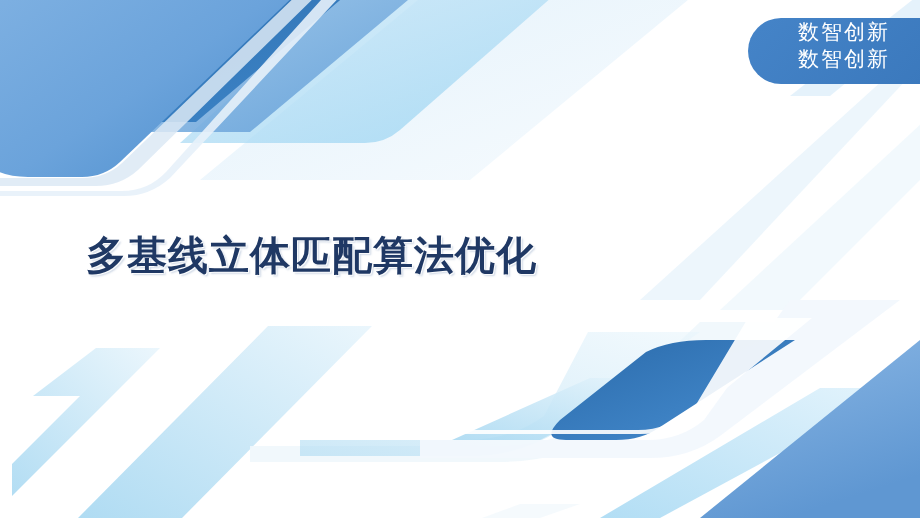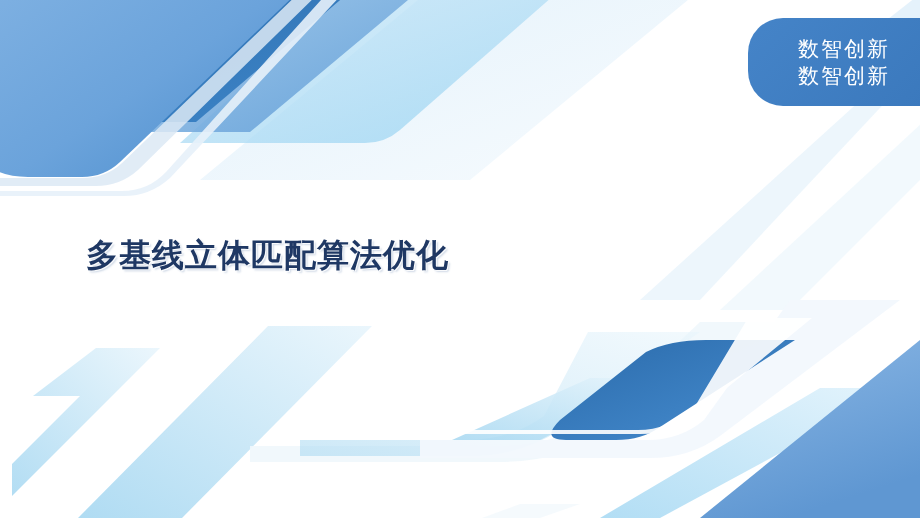--- a/index.html
+++ b/index.html
@@ -27,28 +27,28 @@
     height: 518px;
     pointer-events: none;
   }
 
   
   .badge {
     position: absolute;
     top: 18px;
     right: 0;
     width: 172px;
-    height: 88px;
+    height: 66px;
     background: linear-gradient(135deg, #4584C8 0%, #3B79BD 100%);
     border-top-left-radius: 35px;
     border-bottom-left-radius: 35px;
     display: flex;
     flex-direction: column;
     align-items: center;
-    justify-content: center;
+    justify-content: flex-start;
     box-sizing: border-box;
     padding-left: 26px;
     padding-right: 6px;
   }
   .badge-line {
     color: #ffffff;
     font-size: 21px;
     line-height: 27px;
     letter-spacing: 2px;
     font-family: "Liberation Sans", "DejaVu Sans", sans-serif;
@@ -56,21 +56,21 @@
   }
 
   
   .title-wrap {
     position: absolute;
     left: 86px;
     top: 228px;
   }
   .slide-title {
     margin: 0;
-    font-size: 32px;
+    font-size: 40px;
     line-height: 54px;
     font-weight: bold;
     letter-spacing: 1px;
     color: #1F3864;
     white-space: nowrap;
     text-shadow:
        1px 1px 0 rgba(255,255,255,0.85),
        2px 2px 2px rgba(150,170,200,0.45);
   }
 </style>

